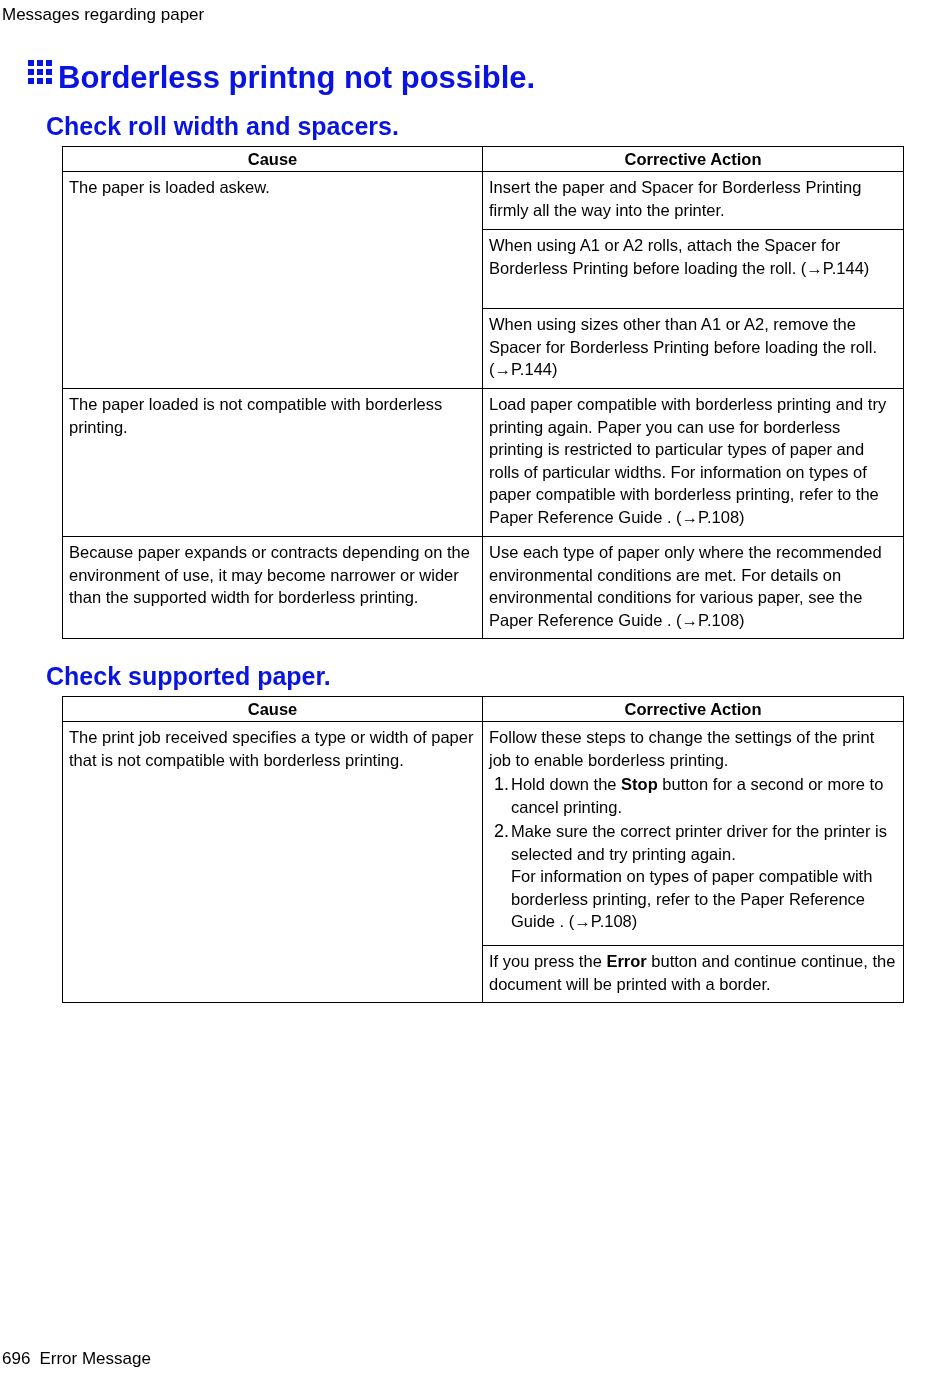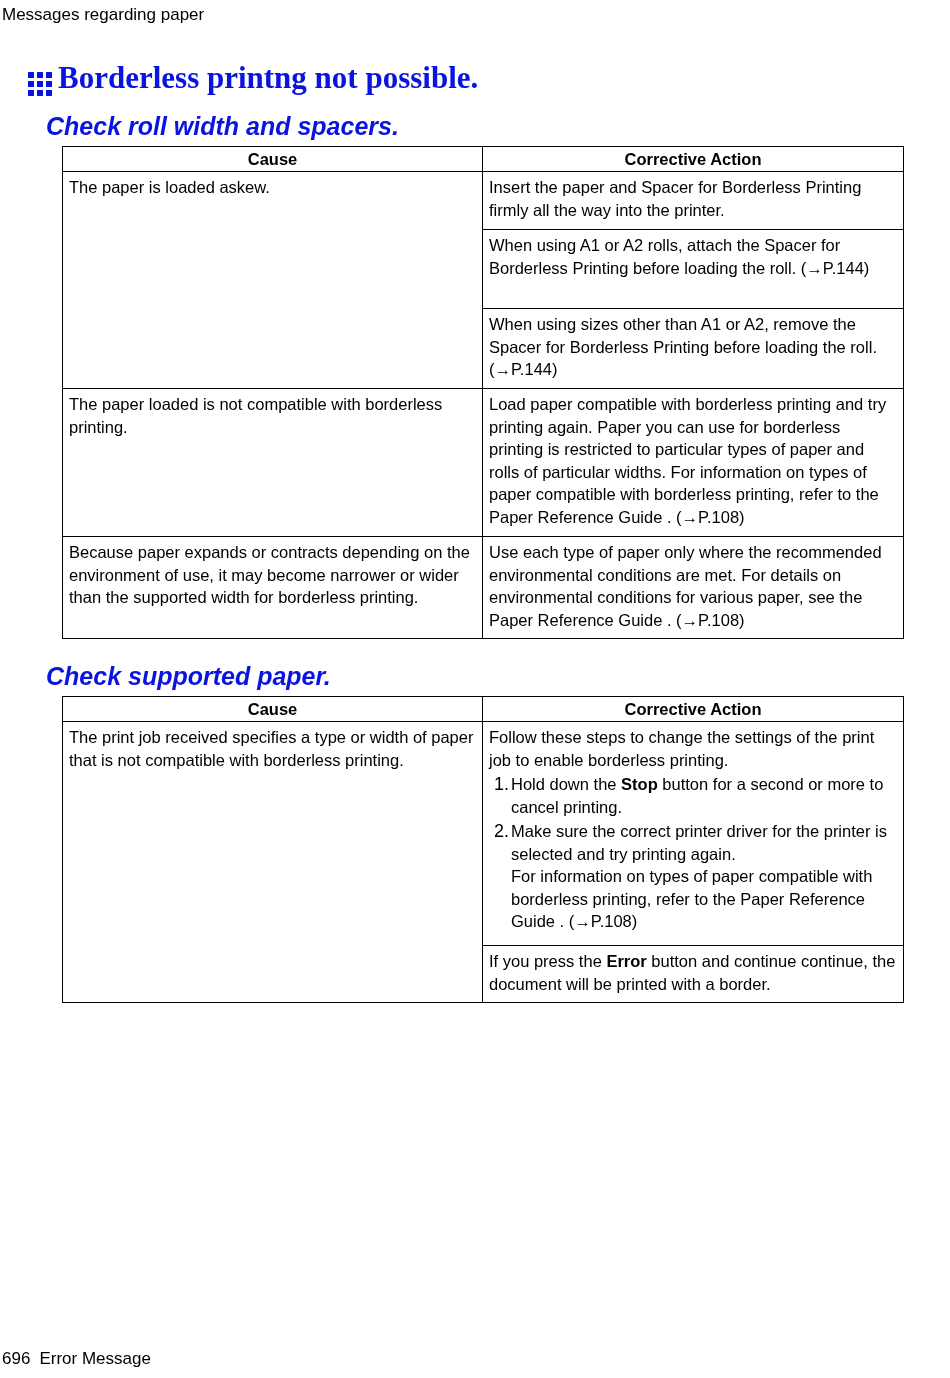--- a/index.html
+++ b/index.html
@@ -1,24 +1,24 @@
 <!DOCTYPE html>
 <html><head>
 <meta charset="utf-8">
 <style>
   html, body { margin:0; padding:0; background:#ffffff; }
   body { width:950px; height:1378px; position:relative; overflow:hidden;
          font-family:"Liberation Sans", sans-serif; color:#000; }
   .running-head { position:absolute; left:2px; top:5px; font-size:17px; }
-  .h1 { position:absolute; left:28px; top:60px; display:flex; align-items:flex-end;
-        color:#0a14e0; font-weight:bold; font-size:31px;font-family:Liberation Serif, serif; }
+  .h1 { position:absolute; left:28px; top:60px; display:flex; align-items:flex-start;
+        color:#0a14e0; font-weight:bold; font-size:31px; }
   .grid-icon { width:24px; height:24px; margin-right:6px; display:grid;
         grid-template-columns:repeat(3,6px); grid-template-rows:repeat(3,6px); gap:3px; }
   .grid-icon span { background:#0a14e0; display:block; }
-  .h2 { position:absolute; left:46px; color:#0a14e0; font-weight:bold; font-size:25px;font-style:italic; }
+  .h2 { position:absolute; left:46px; color:#0a14e0; font-weight:bold; font-size:25px; }
   table { position:absolute; left:62px; width:841px; border-collapse:collapse;
           font-size:16.5px; line-height:22.5px; table-layout:fixed; }
   th, td { border:1.5px solid #000; vertical-align:top; }
   th { font-weight:bold; text-align:center; height:24px; padding:0; line-height:24px; }
   td { padding:4px 5px 5px 6px; }
   col.c1 { width:420px; } col.c2 { width:421px; }
   .steps { margin:2px 0 0 0; padding:0; list-style:none; }
   .steps li { position:relative; padding-left:22px; }
   .steps .num { position:absolute; left:5px; top:0; font-size:18px; }
   .footer { position:absolute; left:2px; top:1349px; font-size:17px;text-align:right; }

